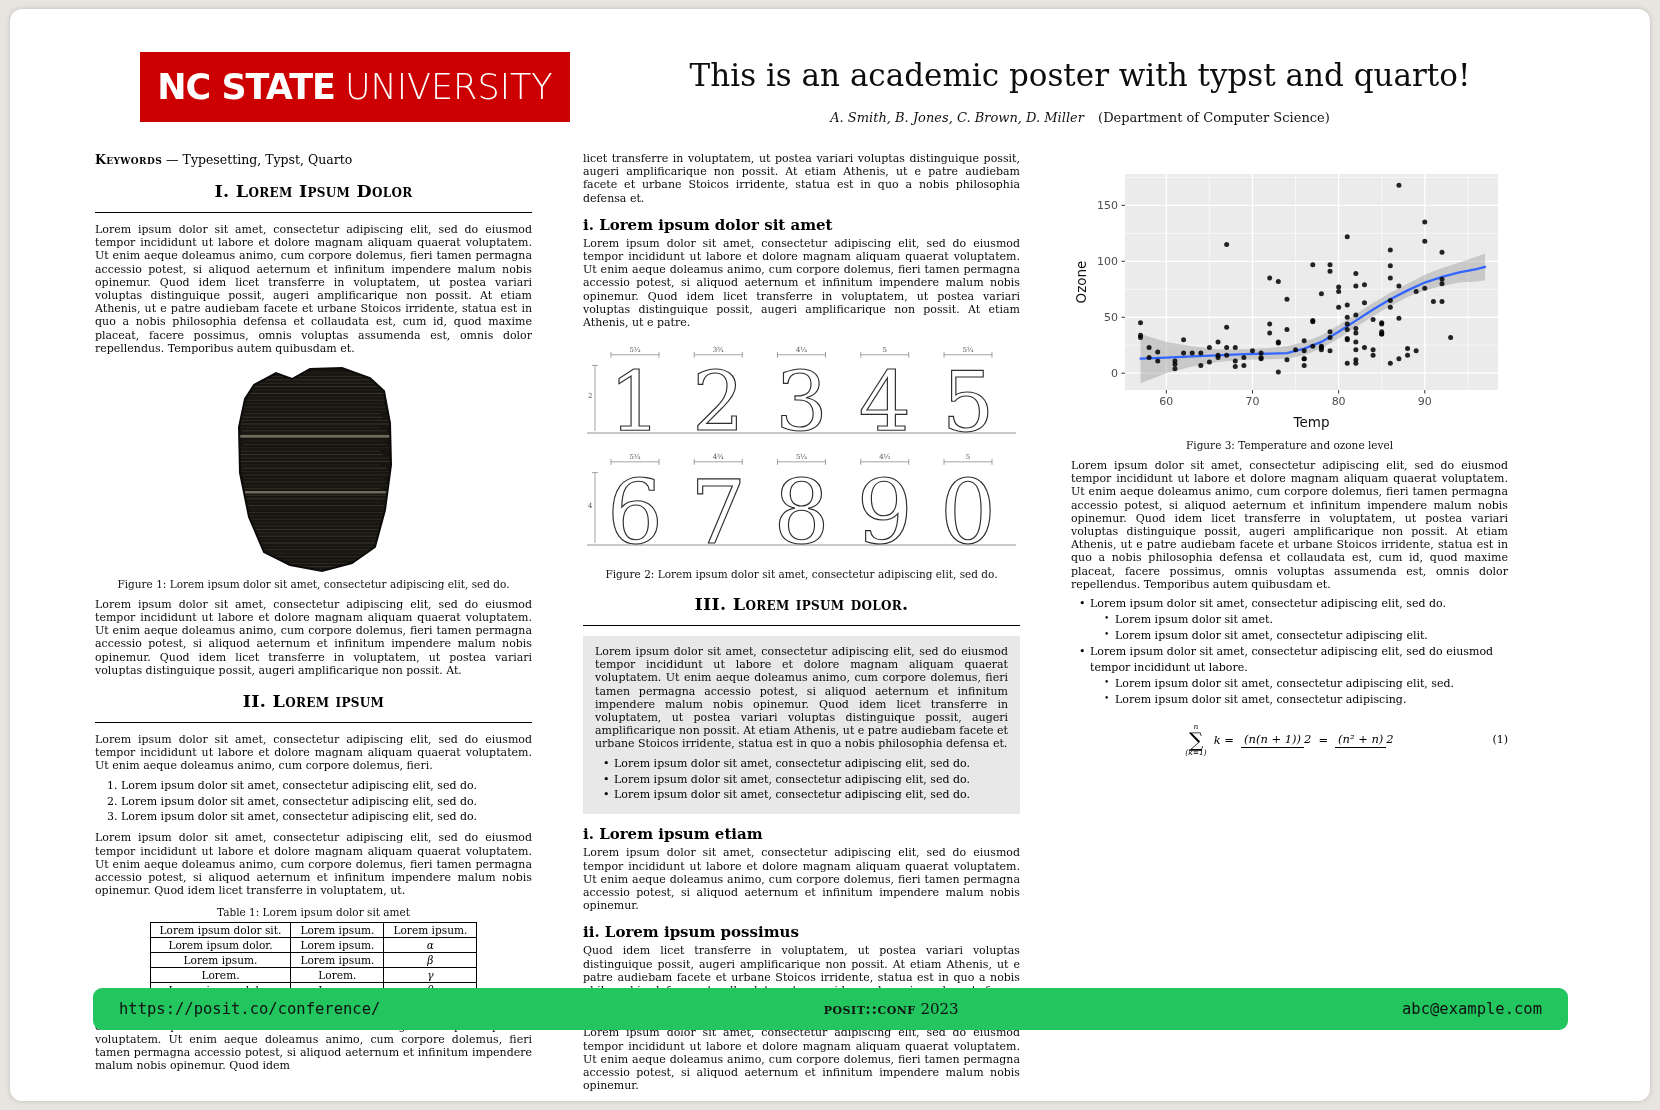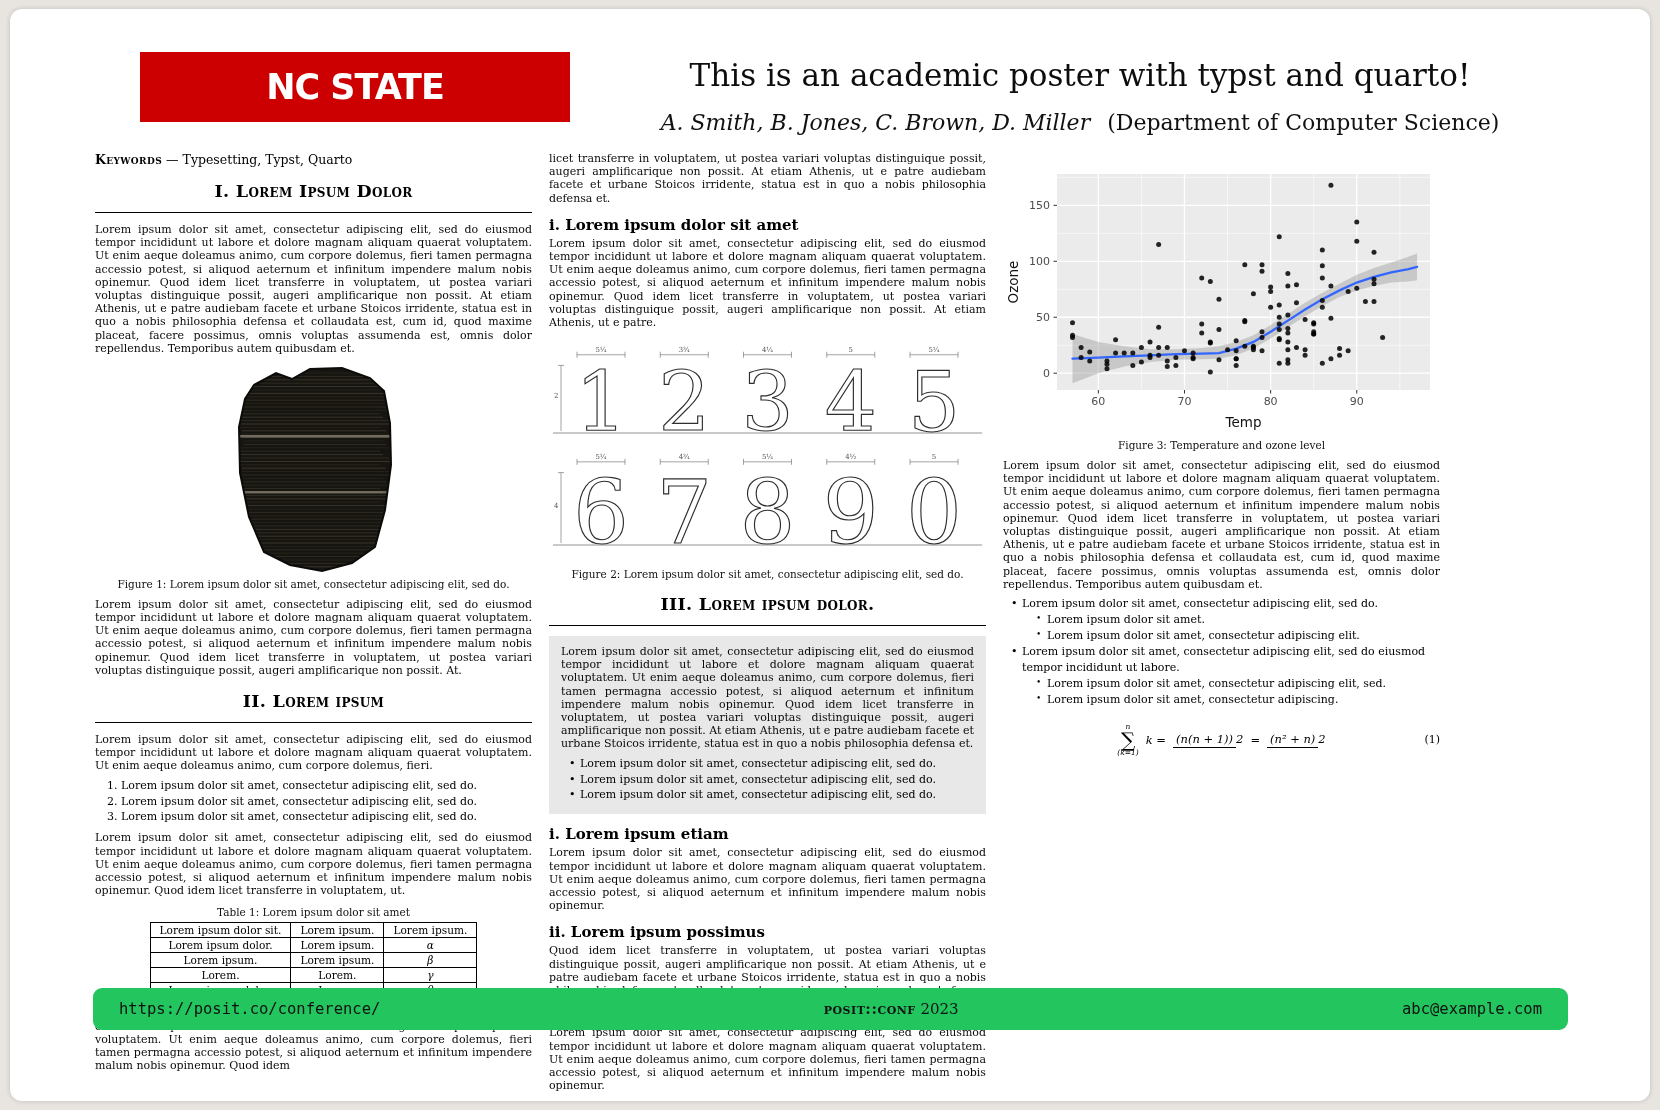--- a/index.html
+++ b/index.html
@@ -4,25 +4,25 @@
 <style>
   html,body{margin:0;padding:0;}
   body{width:1660px;height:1110px;background:#e8e5e1;font-family:"DejaVu Serif",serif;position:relative;overflow:hidden;}
   .page{position:absolute;left:10px;top:9px;width:1640px;height:1092px;background:#ffffff;border-radius:12px;box-shadow:0 0 5px rgba(0,0,0,.18);}
   
   .logo{position:absolute;left:130px;top:43px;width:430px;height:70px;display:flex;align-items:center;justify-content:center;gap:10px;font-family:"DejaVu Sans",sans-serif;}
   .logo .primary{color:#fff;font-weight:bold;font-size:35px;letter-spacing:-1px;}
   .logo .secondary{color:#fff;font-weight:300;font-size:35px;letter-spacing:0px;}
   .titleblock{position:absolute;left:590px;top:48px;width:960px;text-align:center;}
   .poster-title{font-size:31px;color:#0d0d0d;}
-  .byline{margin-top:17px;font-size:22px;color:#111;}
+  .byline{margin-top:17px;font-size:13px;color:#111;}
   .byline .authors{font-style:italic;}
   .byline .affil{font-style:normal;margin-left:10px;}
   
-  .columns{position:absolute;left:85px;top:143px;width:1377px;display:flex;gap:17px;}
+  .columns{position:absolute;left:85px;top:143px;width:1377px;display:flex;gap:51px;}
   .col{width:437px;flex:0 0 437px;}
   .keywords{font-size:12.5px;margin-bottom:12px;}
   .keywords .kw{font-variant:small-caps;font-weight:bold;letter-spacing:.4px;}
   h2.sect{font-variant:small-caps;font-weight:600;font-size:17.5px;text-align:center;margin:14px 0 0 0;letter-spacing:.3px;color:#000;}
   .rule{border:none;border-top:1.4px solid #000;margin:11px 0 10px 0;}
   p.body{font-size:11px;line-height:1.2;text-align:justify;margin:0 0 3px 0;color:#0a0a0a;}
   .caption{font-size:10.5px;text-align:center;margin:5px 0 8px 0;color:#111;}
   h3.subsect{font-weight:600;font-size:15px;margin:11px 0 3px 0;color:#000;}
   figure{margin:0;text-align:center;}
   
@@ -58,20 +58,21 @@
   svg{display:block;font-family:"DejaVu Sans",sans-serif;}
   .chartwrap{margin:12px 0 0 0;}
 </style>
 </head>
 <body>
 
 <div class="page">
 
   <div class="logo" style="background: rgb(204, 0, 0);">
     <span class="primary">NC STATE</span>
+    <span class="secondary">UNIVERSITY</span>
   </div>
   <div class="titleblock">
     <div class="poster-title">This is an academic poster with typst and quarto!</div>
     <div class="byline">
       <span class="authors">A. Smith, B. Jones, C. Brown, D. Miller</span>
       <span class="affil">(Department of Computer Science)</span>
     </div>
   </div>
 
   <div class="columns">

